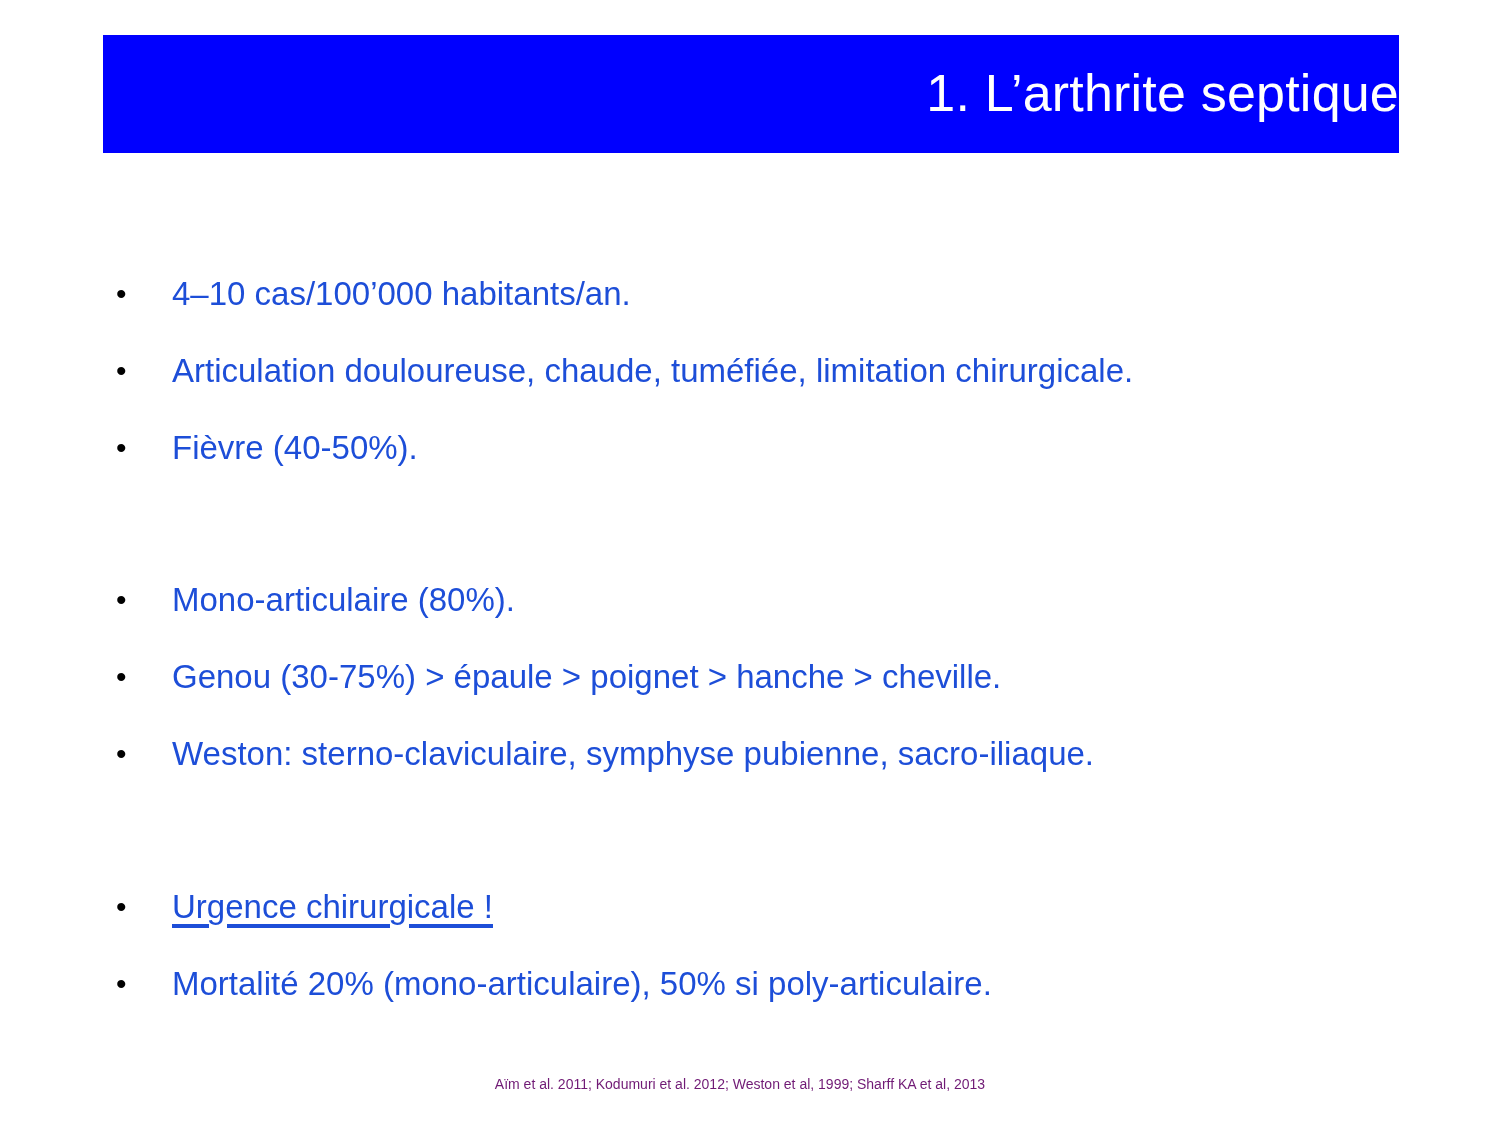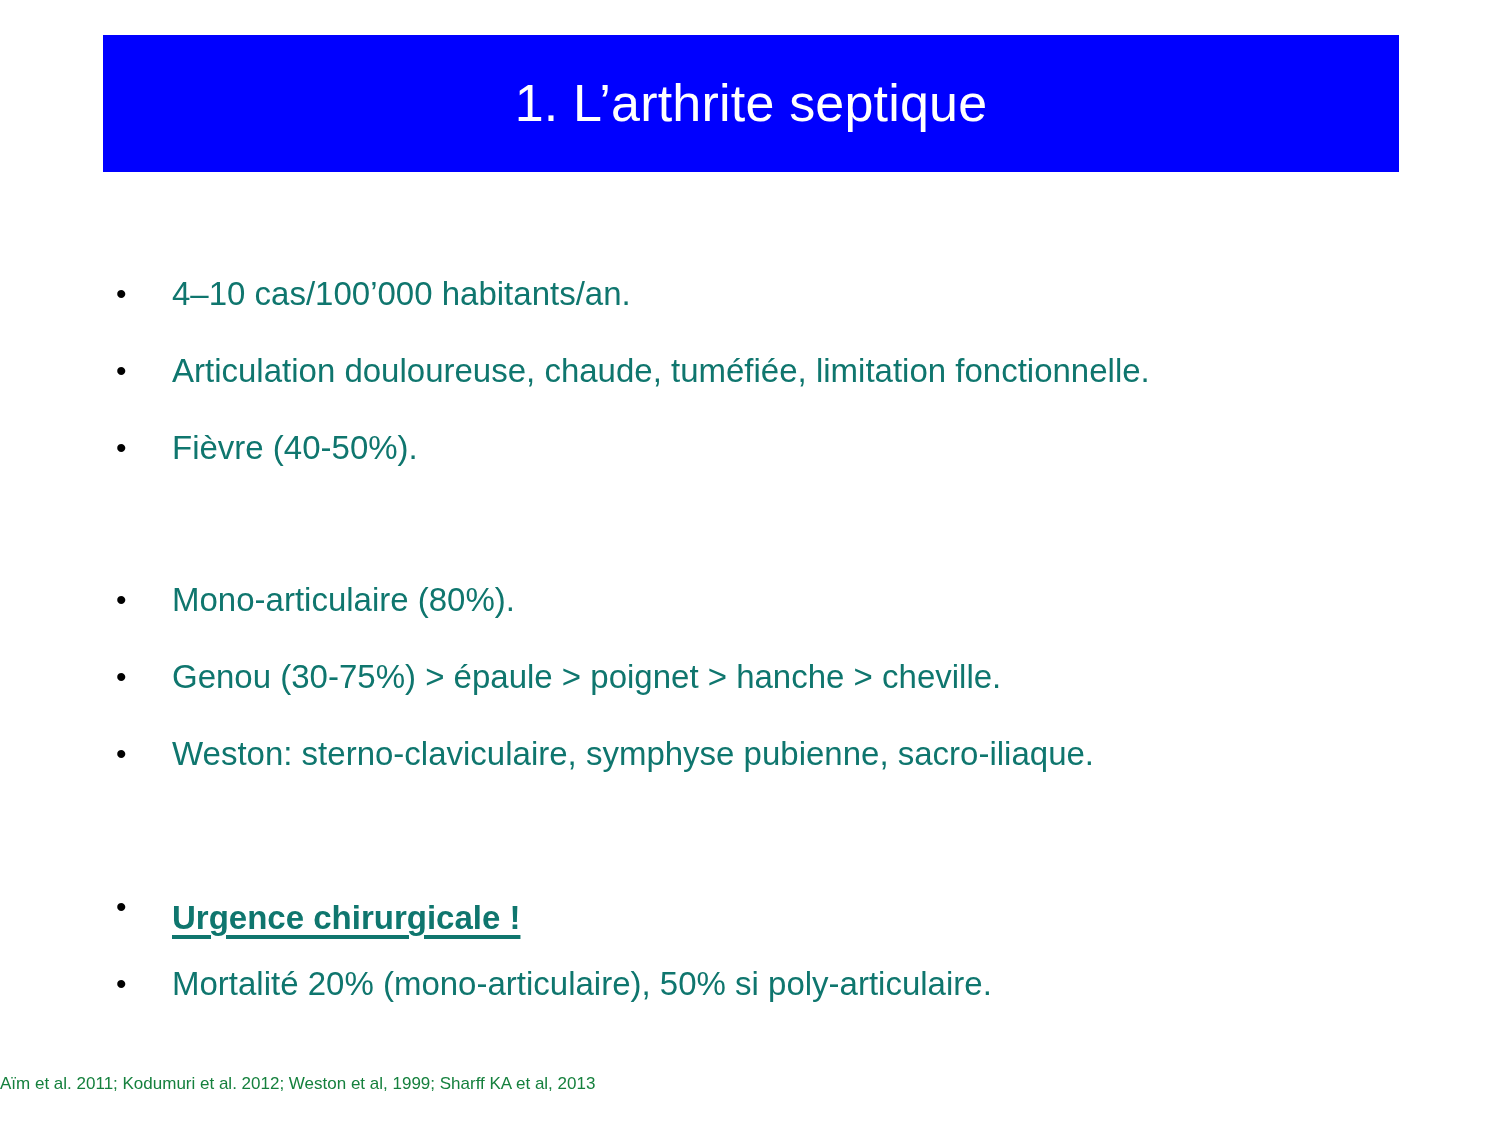--- a/index.html
+++ b/index.html
@@ -22,25 +22,25 @@
     inset: 0;
     background: #ffffff;
   }
 
   
   .title-banner {
     position: absolute;
     left: 103px;
     top: 35px;
     width: 1296px;
-    height: 137px;
+    height: 118px;
     background: #0000ff;
     display: flex;
     align-items: center;
-    justify-content: center;
+    justify-content: flex-end;
     box-sizing: border-box;
   }
   .title-text {
     color: #ffffff;
     font-size: 52px;
     font-weight: 400;
     line-height: 1.1;
     letter-spacing: 0.2px;
     white-space: nowrap;
     text-align: center;
@@ -81,42 +81,41 @@
     text-align: left;
     padding-left: 6px;
     box-sizing: border-box;
     color: #000000;
   }
 
   .bullet-text {
     flex: 1 1 auto;
     font-size: 33px;
     line-height: 44px;
-    color: #0f766e;
+    color: #1d4ed8;
     white-space: nowrap;
   }
 
   .bullet-text.emphasis {
-    font-weight: bold;
+    font-weight: normal;
     text-decoration: underline;
     text-decoration-thickness: 4px;
     text-underline-offset: 6px;
-    margin-top: 11px;
   }
 
   
   .footer-citation {
     position: absolute;
     left: 0;
     top: 1072px;
     width: 1490px;
-    text-align: left;
-    font-size: 17px;
+    text-align: center;
+    font-size: 14px;
     line-height: 24px;
-    color: #15803d;
+    color: #701a75;
     white-space: nowrap;
     padding-right: 10px;
     box-sizing: border-box;
   }
 </style>
 </head>
 <body>
 
 <div class="slide">
 
@@ -126,21 +125,21 @@
 
   <div class="body-area">
 
     <div class="bullet-group group-1">
       <div class="bullet-row">
         <span class="bullet-marker">•</span>
         <span class="bullet-text">4–10 cas/100’000 habitants/an.</span>
       </div>
       <div class="bullet-row">
         <span class="bullet-marker">•</span>
-        <span class="bullet-text">Articulation douloureuse, chaude, tuméfiée, limitation fonctionnelle.</span>
+        <span class="bullet-text">Articulation douloureuse, chaude, tuméfiée, limitation chirurgicale.</span>
       </div>
       <div class="bullet-row">
         <span class="bullet-marker">•</span>
         <span class="bullet-text">Fièvre (40-50%).</span>
       </div>
     </div>
 
     <div class="bullet-group group-2">
       <div class="bullet-row">
         <span class="bullet-marker">•</span>

